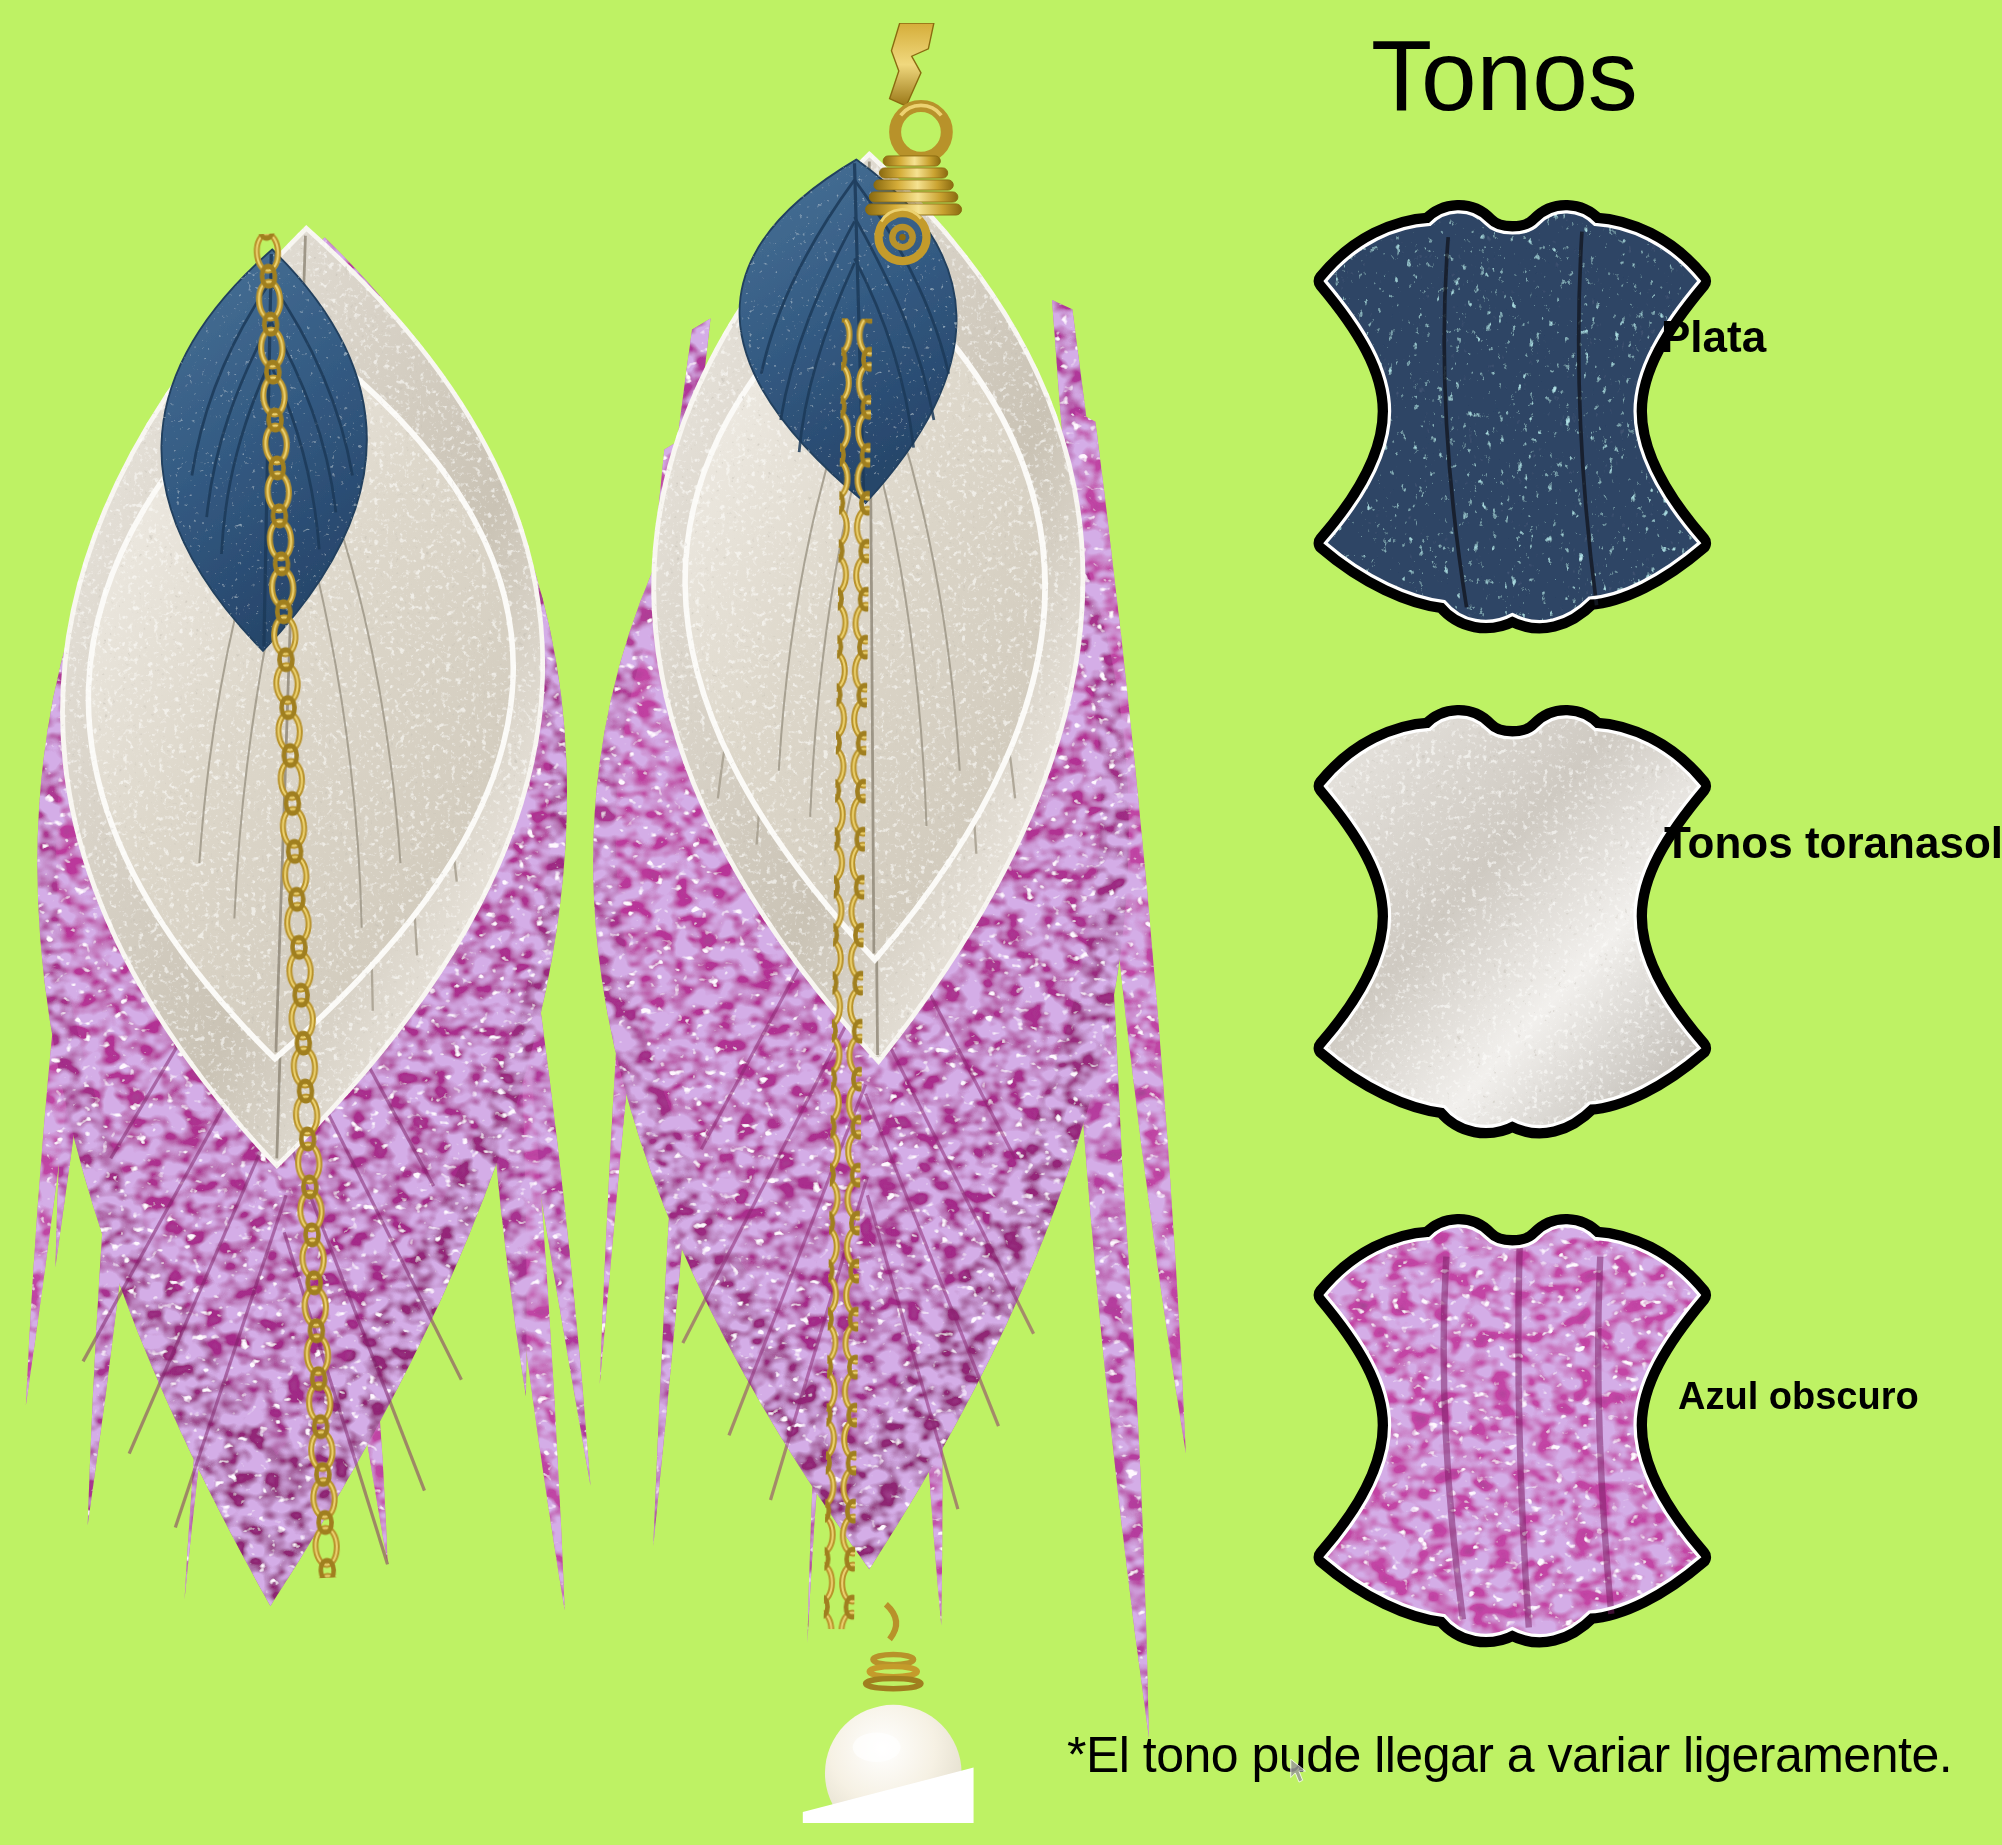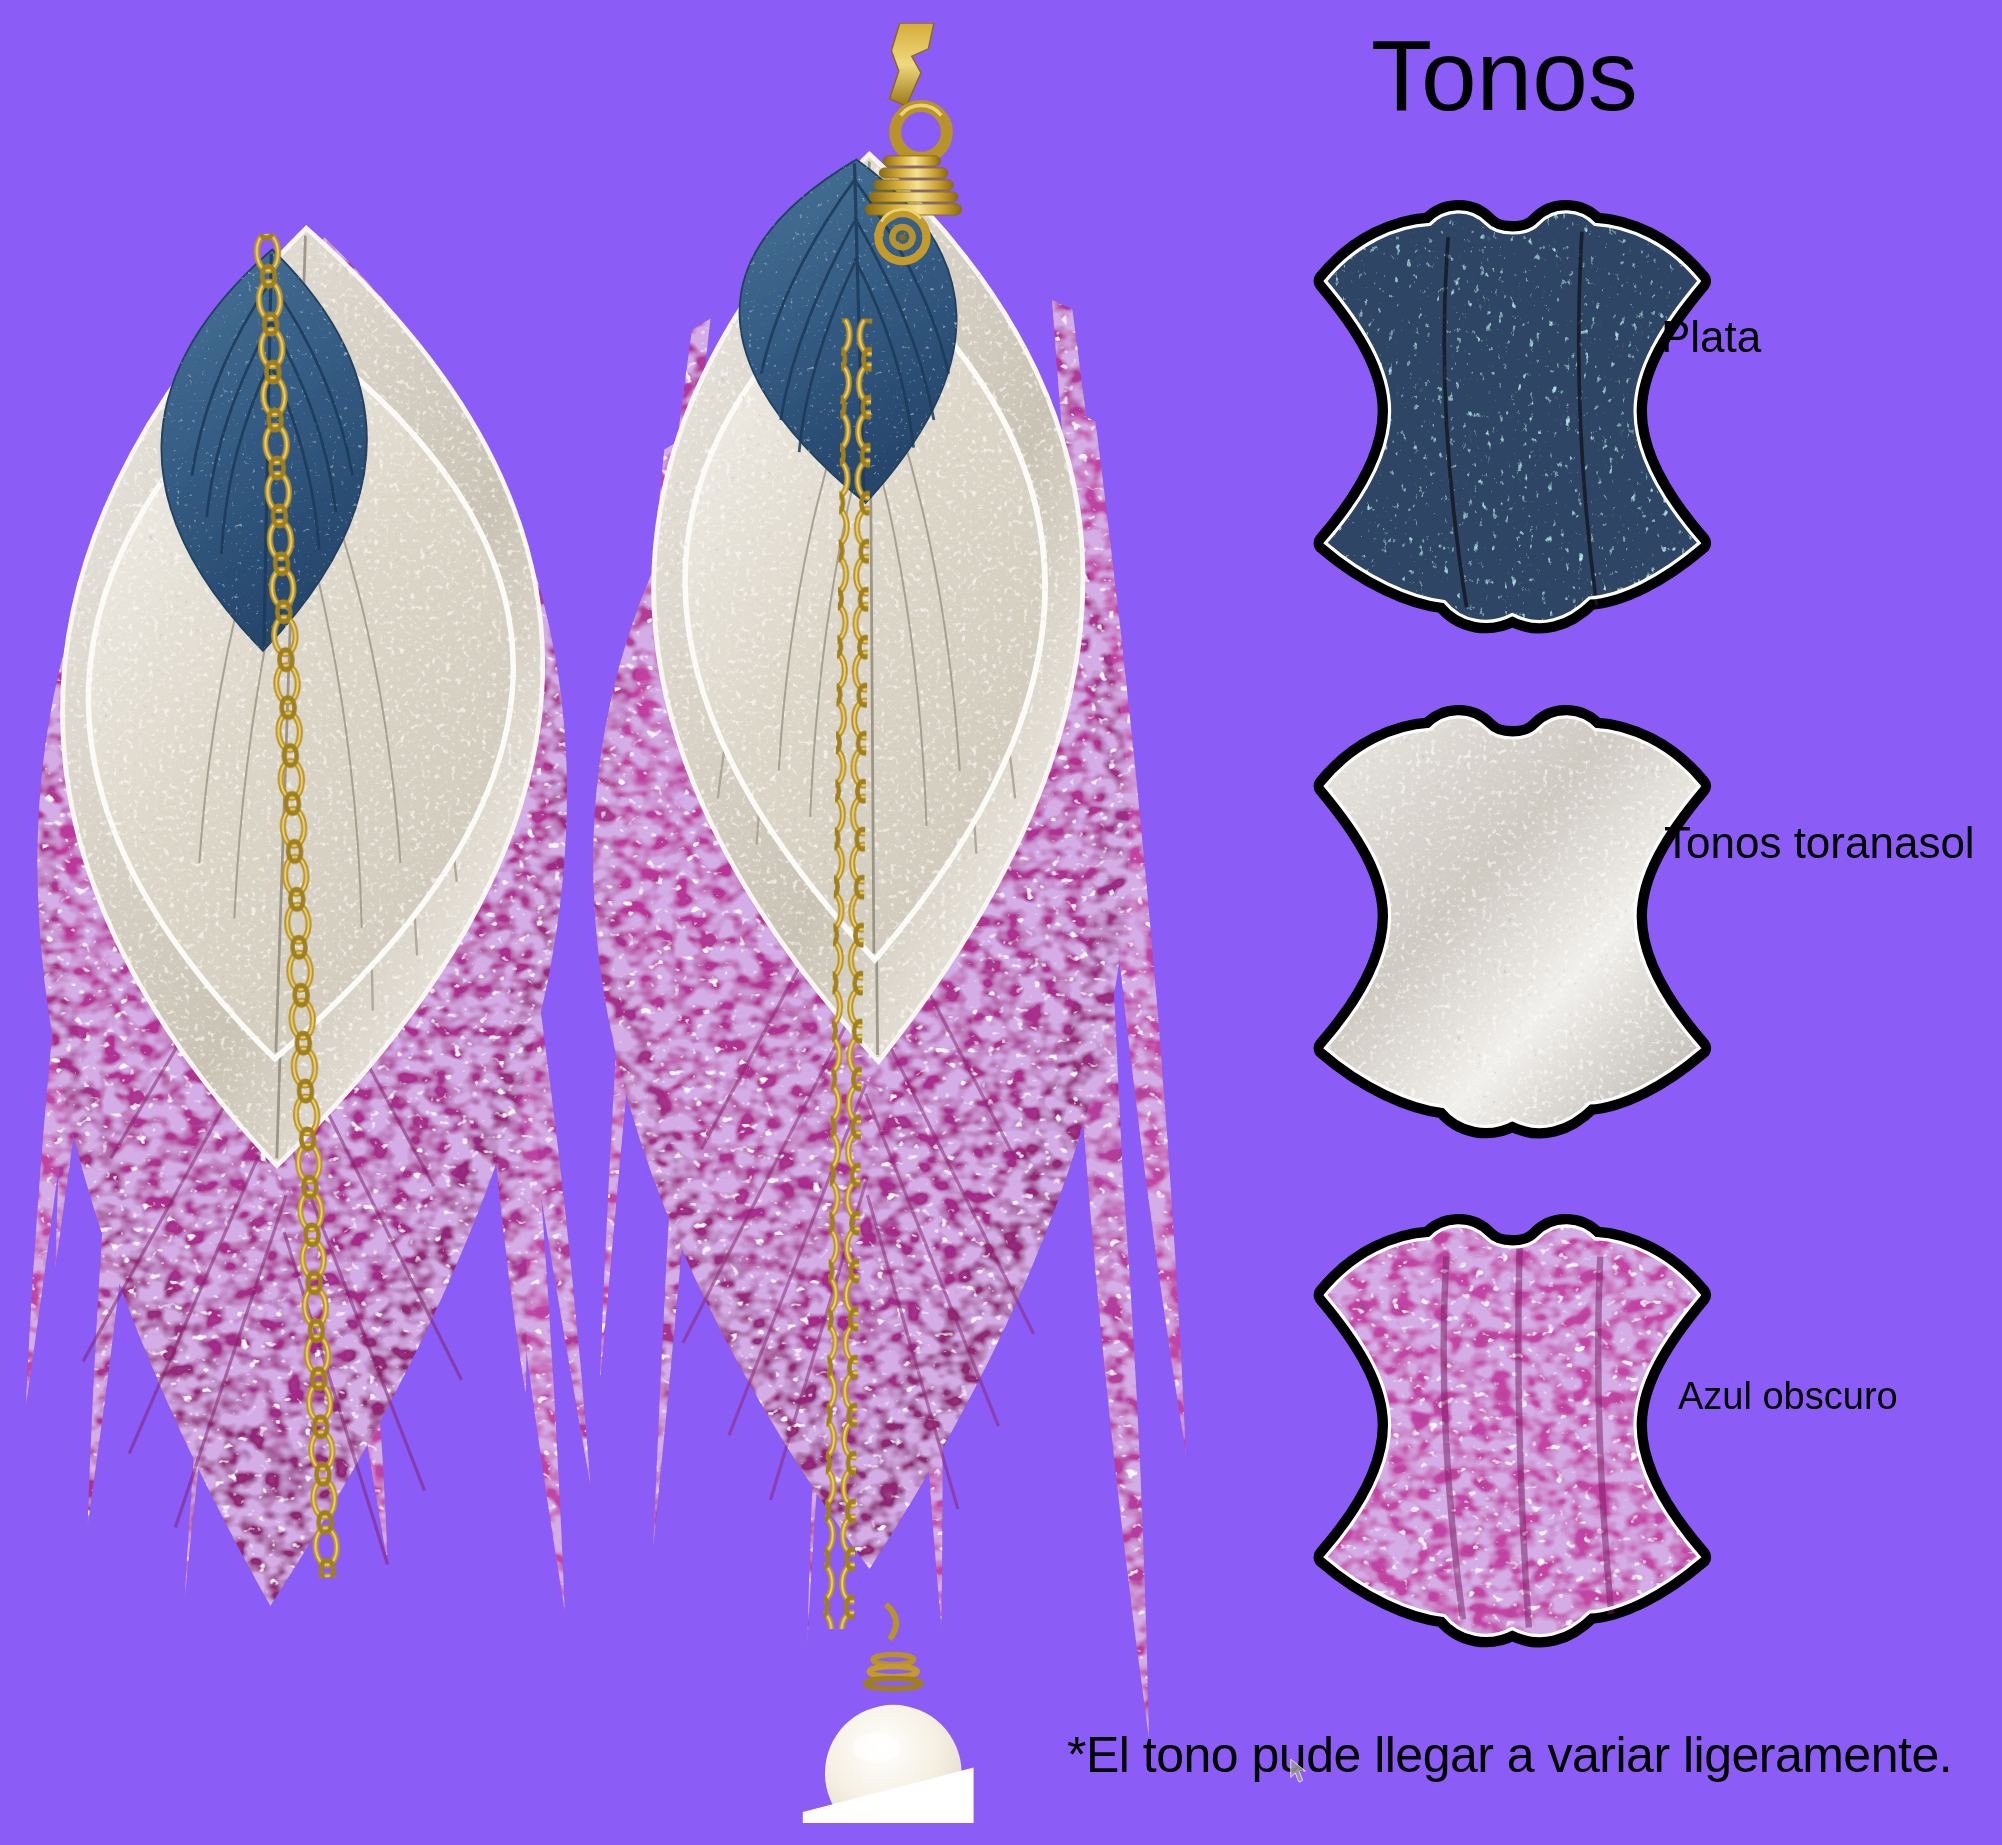--- a/index.html
+++ b/index.html
@@ -1,20 +1,20 @@
 <!DOCTYPE html>
 <html style="font-size:14.8px"><head>
 <meta charset="utf-8">
 <style>
   html,body{margin:0;padding:0;background:#fff;}
-  .stage{position:relative;width:2003px;height:1846px;background:#8b5cf6;overflow:hidden;
+  .stage{position:relative;width:2003px;height:1846px;background:#bef264;overflow:hidden;
          font-family:"Liberation Sans", sans-serif;color:#000;}
   .abs{position:absolute;}
   .title{left:1371px;top:20px;font-size:100px;font-weight:400;letter-spacing:0px;line-height:1.1;}
-  .swatch-label{font-size:44px;font-weight:400;white-space:nowrap;}
+  .swatch-label{font-size:44px;font-weight:700;white-space:nowrap;}
   .lbl-plata{left:1661px;top:312px;}
   .lbl-toranasol{left:1664px;top:818px;}
   .lbl-obscuro{left:1678px;top:1375px;font-size:38px;}
   .footnote{left:1067px;top:1726px;font-size:50px;letter-spacing:-0.5px;white-space:nowrap;}
   svg{display:block;}
 </style>
 </head>
 <body>
 
 <div class="stage">

